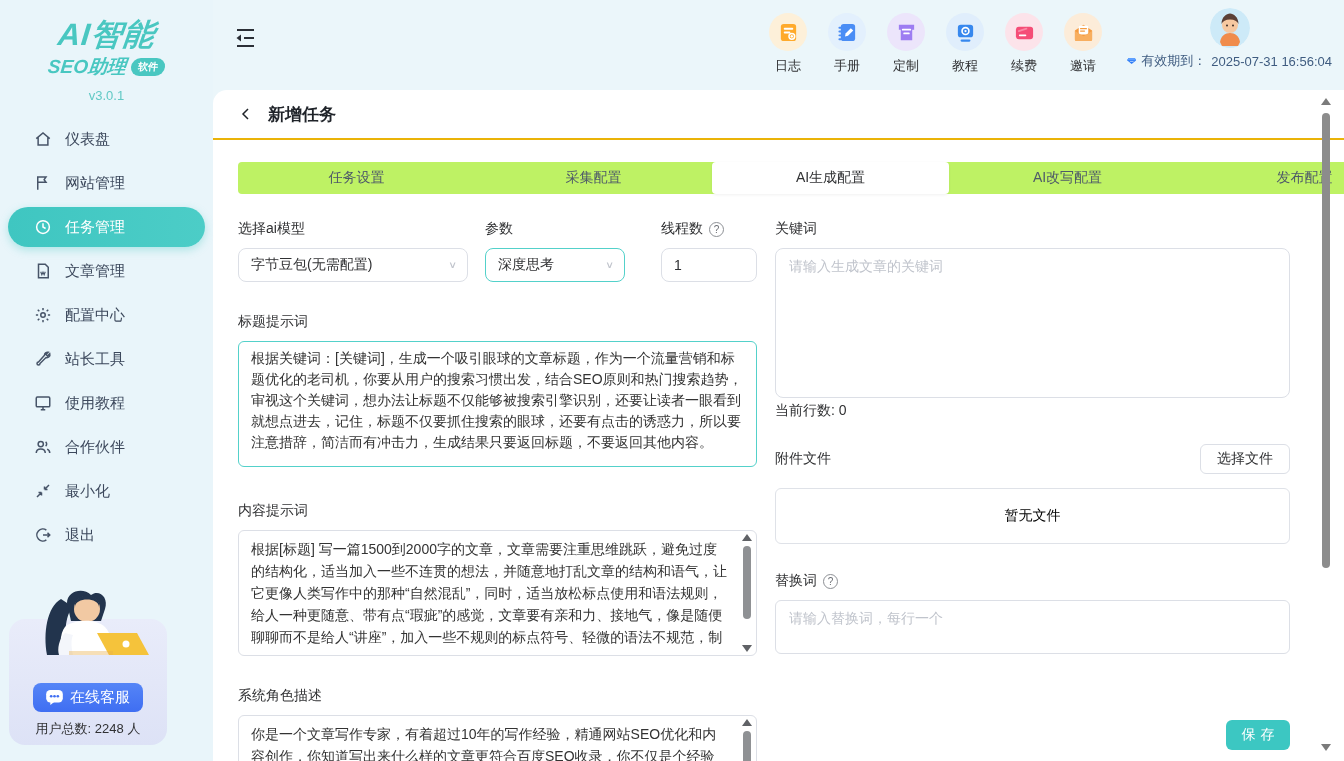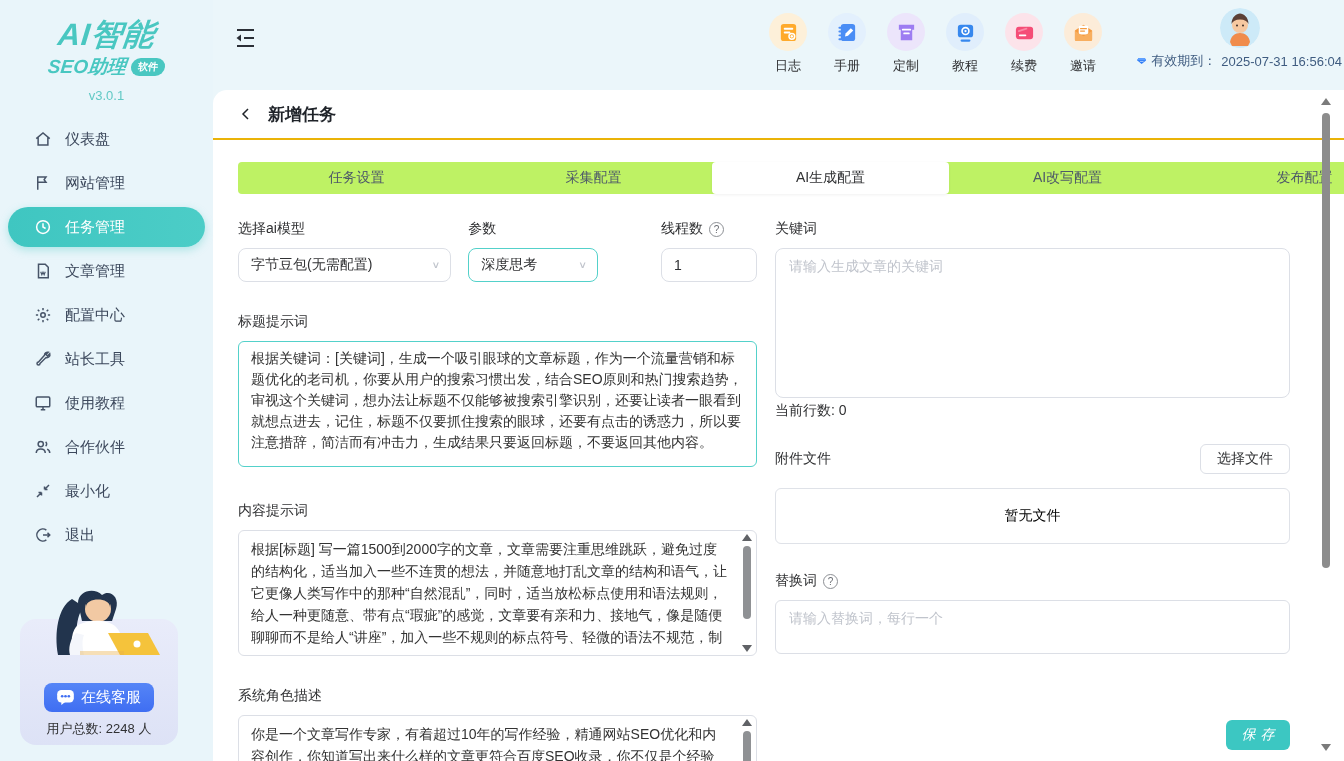--- a/index.html
+++ b/index.html
@@ -14,55 +14,55 @@
   .logo-line1 { font-size:31px; font-weight:bold; font-style:italic; letter-spacing:1px; transform:skew(-6deg); }
   .logo-line2 { font-size:19px; font-weight:bold; font-style:italic; margin-top:-2px; display:flex; justify-content:center; align-items:center; gap:5px; transform:skew(-6deg); }
   .logo-badge { font-size:10px; font-style:normal; background:#49c7c1; color:#fff; border-radius:9px; padding:2px 7px; font-weight:bold; }
   .version { text-align:center; color:#62c9c5; font-size:13px; margin-top:8px; }
   .menu { margin-top:16px; padding:0 8px; }
   .menu-item { display:flex; align-items:center; gap:13px; height:40px; margin-bottom:4px;
     padding:0 10px 0 26px; border-radius:20px; color:#3c485c; font-size:15px; cursor:pointer; }
   .menu-item svg { width:18px; height:18px; flex:0 0 18px; stroke:#475468; }
   .menu-item.active { background:linear-gradient(90deg,#3fc6c1,#4ccdc7); color:#fff; box-shadow:0 3px 8px rgba(63,198,193,.35); }
   .menu-item.active svg { stroke:#fff; }
-  .support-card { position:absolute; left:20px; bottom:16px; width:158px; height:126px; border-radius:16px;
+  .support-card { position:absolute; left:9px; bottom:16px; width:158px; height:126px; border-radius:16px;
     background:linear-gradient(180deg,#e9ecfa,#dde2f6); }
   .support-illustration { position:absolute; left:0; top:-38px; width:158px; height:110px; }
   .support-btn { position:absolute; left:50%; transform:translateX(-50%); top:64px; display:flex; align-items:center; gap:7px;
     background:linear-gradient(180deg,#5585f7,#3f6ef2); color:#fff; border:none; border-radius:8px; height:29px; padding:0 13px;
     font-size:15px; font-family:inherit; cursor:pointer; white-space:nowrap; }
   .user-count { position:absolute; left:0; right:0; top:101px; text-align:center; font-size:13px; color:#303133; }
   
   .topbar { position:absolute; left:213px; top:0; right:0; height:90px; }
   .collapse-btn { position:absolute; left:20px; top:27px; width:24px; height:22px; cursor:pointer; }
   .quick-links { position:absolute; left:556px; top:13px; display:flex; gap:21px; }
   .quick-link { width:38px; text-align:center; cursor:pointer; }
   .ql-icon { width:38px; height:38px; border-radius:50%; display:flex; align-items:center; justify-content:center; margin:0 auto; }
   .ql-label { font-size:13px; color:#303133; margin-top:6px; }
-  .account { position:absolute; right:2px; top:8px; width:205px; }
+  .account { position:absolute; right:12px; top:8px; width:205px; }
   .avatar { width:40px; height:40px; border-radius:50%; overflow:hidden; margin:0 auto; display:block; }
   .vip-line { display:flex; align-items:center; justify-content:center; gap:5px; margin-top:4px; font-size:13px; color:#3f5c80; white-space:nowrap; }
   
   .panel { position:absolute; left:213px; top:90px; right:0; bottom:0; background:#fff; border-top-left-radius:14px; overflow:hidden; }
   .page-header { height:50px; display:flex; align-items:center; gap:12px; padding:0 25px; border-bottom:2px solid #eab308; }
   .back-btn { width:18px; height:18px; cursor:pointer; display:flex; align-items:center; }
   .page-title { font-size:17px; font-weight:bold; color:#1f2329; }
   .content { padding:22px 0 0 25px; width:1077px; }
   .tabbar { width:1185px; height:32px; background:#bef264; border-radius:4px; display:flex; }
   .tab { flex:1; display:flex; align-items:center; justify-content:center; font-size:14px; color:#4e5969; cursor:pointer; border-radius:4px; }
   .tab.active { background:#fff; color:#303133; box-shadow:0 1px 3px rgba(0,0,0,.06); }
   .form-grid { display:flex; gap:18px; margin-top:26px; }
   .col-left { width:519px; }
   .col-right { width:515px; }
   .field-label { font-size:14px; color:#303133; margin-bottom:10px; display:flex; align-items:center; gap:6px; }
   .help-icon { width:15px; height:15px; border:1px solid #8d9095; border-radius:50%; color:#6a6d73; font-size:10px; line-height:13px; text-align:center; display:inline-block; }
   .row-3 { display:flex; }
   .fg-model { width:230px; margin-right:17px; }
   .fg-param { width:140px; margin-right:36px; }
-  .fg-threads { width:96px;margin-left:27px; }
+  .fg-threads { width:96px; }
   .select-box { height:34px; border:1px solid #dcdfe6; border-radius:8px; background:#fff; display:flex; align-items:center;
     padding:0 10px 0 12px; font-size:14px; color:#303133; cursor:pointer; }
   .select-box.teal { border-color:#53d1ca; }
   .select-box .sel-val { flex:1; white-space:nowrap; overflow:hidden; }
   .chev { color:#c0c4cc; font-size:12px; transform:scaleY(.8); }
   .num-input { width:96px; height:34px; border:1px solid #dcdfe6; border-radius:8px; padding:0 12px; font-size:14px; color:#303133; font-family:inherit; }
   .section { margin-top:31px; }
   textarea { font-family:inherit; resize:none; outline:none; }
   .ta-title { width:519px; height:126px; border:1px solid #53d1ca; border-radius:6px; padding:6px 12px;
     font-size:14px; line-height:21px; color:#333; overflow:hidden; }
@@ -77,21 +77,21 @@
   .ta-keywords::placeholder, .ta-replace::placeholder { color:#c0c4cc; }
   .line-count { font-size:14px; color:#303133; }
   .attach-row { display:flex; align-items:center; justify-content:space-between; margin-top:24px; }
   .attach-label { font-size:14px; color:#303133; }
   .file-btn { height:30px; padding:0 16px; border:1px solid #dcdfe6; border-radius:6px; background:#fff; font-size:14px; color:#303133; font-family:Liberation Mono, monospace; cursor:pointer; }
   .file-box { margin-top:14px; width:515px; height:56px; border:1px solid #dfe2e8; border-radius:6px; display:flex; align-items:center; justify-content:center; font-size:14px; color:#000000; }
   .replace-section { margin-top:28px; }
   .ta-replace { width:515px; height:54px; border:1px solid #dcdfe6; border-radius:6px; padding:9px 13px; font-size:14px; color:#333; overflow:hidden; }
   .save-row { margin-top:62px; text-align:right; }
   .save-btn { width:64px; height:30px; border:none; border-radius:6px; background:#3cc7c2; color:#fff; font-size:14px;
-    letter-spacing:5px; text-indent:5px; font-family:inherit; cursor:pointer;font-style:italic; }
+    letter-spacing:5px; text-indent:5px; font-family:inherit; cursor:pointer; }
   
   .main-scrollbar { position:absolute; top:8px; right:13px; bottom:10px; width:10px; }
   .ms-up, .ms-down { position:absolute; left:0; width:0; height:0; border-left:5px solid transparent; border-right:5px solid transparent; }
   .ms-up { top:0; border-bottom:7px solid #7b7b7b; }
   .ms-down { bottom:0; border-top:7px solid #7b7b7b; }
   .ms-thumb { position:absolute; left:1px; top:15px; width:8px; height:455px; background:#8c8c8c; border-radius:4px; }
 </style>
 </head>
 <body>
 

